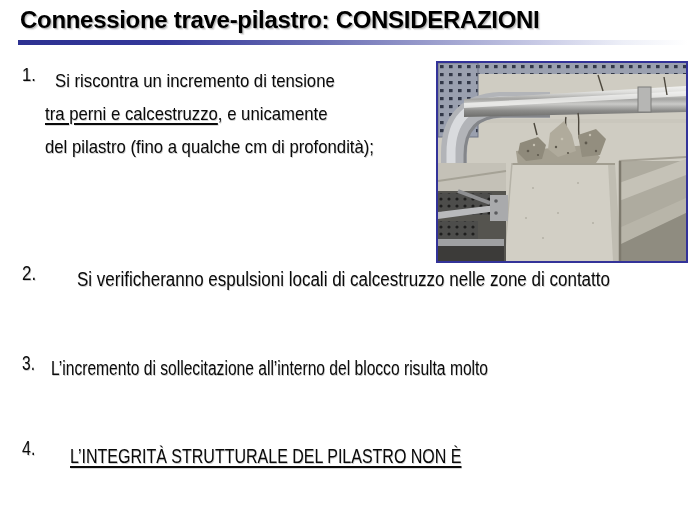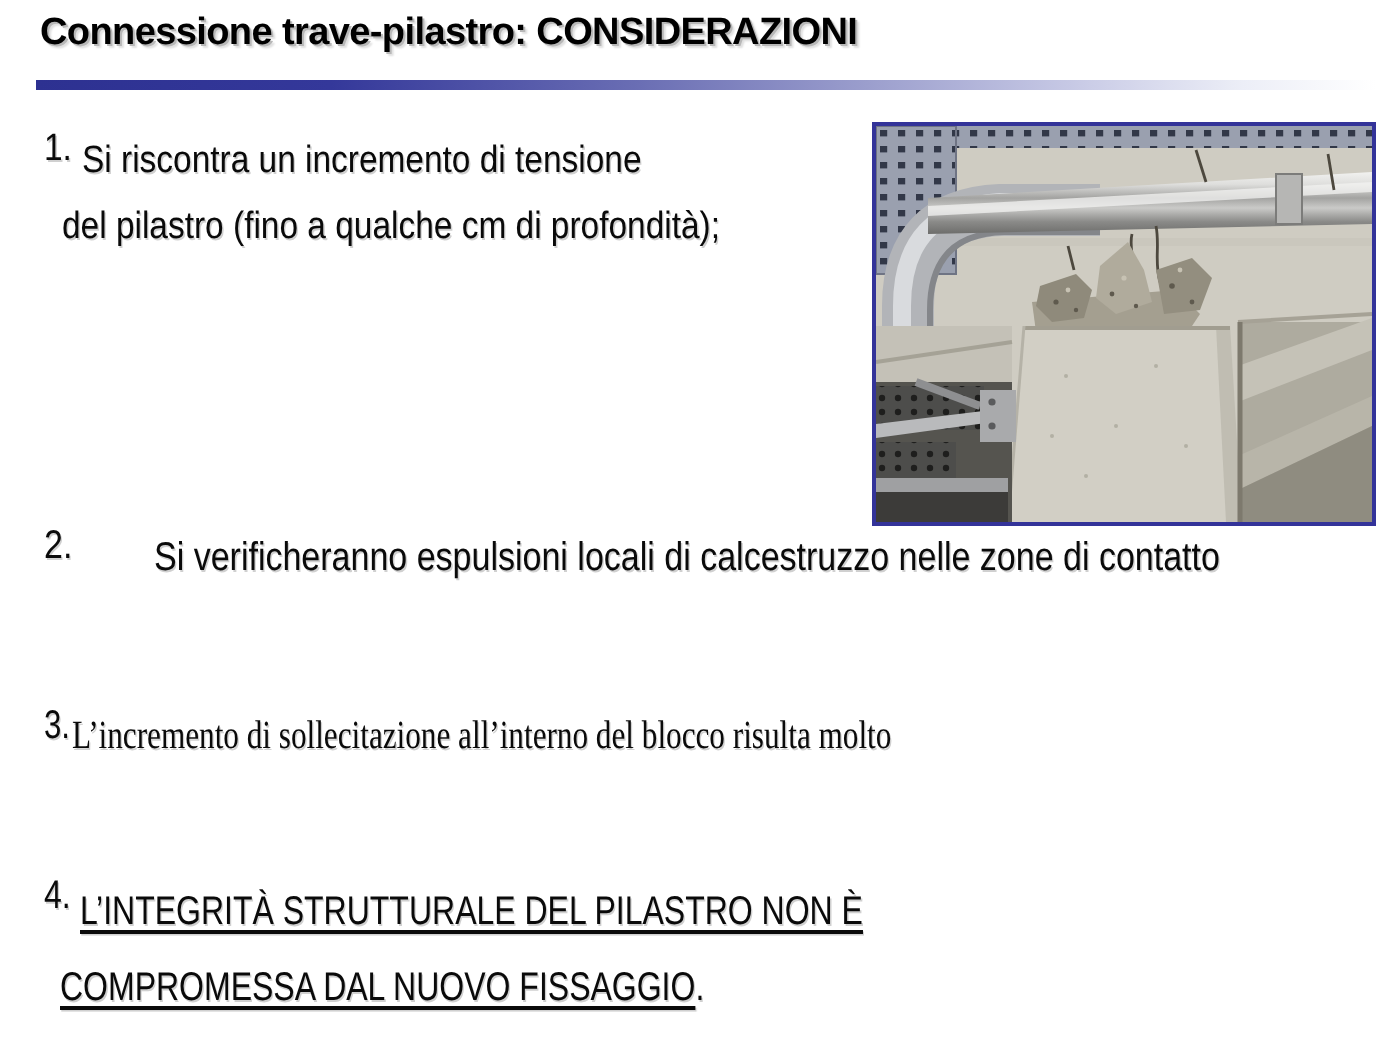--- a/index.html
+++ b/index.html
@@ -2,60 +2,60 @@
 <html><head>
 <meta charset="utf-8">
 <style>
   html,body{margin:0;padding:0;background:#ffffff;}
   body{width:700px;height:525px;overflow:hidden;font-family:"Liberation Sans",sans-serif;}
   #slide{position:relative;width:700px;height:525px;background:#fff;}
 
   
   #title{
     position:absolute;left:20px;top:6px;width:670px;
-    font-size:19px;font-weight:bold;color:#000;white-space:nowrap;
+    font-size:24px;font-weight:bold;color:#000;white-space:nowrap;
     letter-spacing:-0.3px;
     text-shadow:1px 1px 0 #b8b8b8, 2px 2px 1px rgba(0,0,0,0.12);
   }
   #title-rule{
     position:absolute;left:18px;top:40px;width:670px;height:5px;
     background:linear-gradient(to right,#2d3191 0%,#34389a 22%,#6a6eb4 45%,#9b9ecd 62%,#c9cbe6 78%,#eceef7 90%,#ffffff 100%);
   }
 
   
   .item{position:absolute;left:0;width:700px;color:#0a0a0a;}
   .num{position:absolute;left:22px;top:0;display:inline-block;transform-origin:0 50%;
        text-shadow:0.8px 0.8px 0 rgba(150,150,150,0.45);}
   .body{position:absolute;top:0;}
   .ln{white-space:nowrap;}
   .sx{display:inline-block;transform-origin:0 50%;
       text-shadow:0.8px 0.8px 0 rgba(150,150,150,0.45);}
   .u{text-decoration:underline;text-underline-offset:3px;text-decoration-thickness:1.5px;}
 
   #item1{top:64px;font-size:19px;}
   #item1 .ln{line-height:33px;height:33px;}
-  #item1 .body{left:31px;}
+  #item1 .body{left:45px;}
   #item1 .first{padding-left:10px;}
   #item1 .sx,#item1 .num{transform:scaleX(0.88);}
 
   #item2{top:262px;font-size:20px;}
   #item2 .ln{line-height:34px;height:34px;}
   #item2 .body{left:45px;}
   #item2 .first{padding-left:5px;margin-left:27px;}
   #item2 .sx,#item2 .num{transform:scaleX(0.85);}
 
   #item3{top:352px;font-size:20px;}
   #item3 .ln{line-height:33px;height:33px;}
-  #item3 .body{left:31px;font-family:Liberation Serif, serif;}
+  #item3 .body{left:46px;}
   #item3 .first{padding-left:5px;}
   #item3 .sx,#item3 .num{transform:scaleX(0.78);}
 
   #item4{top:437px;font-size:20px;}
   #item4 .ln{line-height:38px;height:38px;}
-  #item4 .body{left:30px;}
+  #item4 .body{left:60px;}
   #item4 .first{padding-left:10px;}
   #item4 .sx,#item4 .num{transform:scaleX(0.80);}
 
   
   #photo{
     position:absolute;left:436px;top:61px;width:248px;height:198px;
     border:2px solid #333399;background:#cfccc2;
   }
   #photo svg{display:block;}
 </style>
@@ -64,20 +64,21 @@
 
 <div id="slide">
 
   <div id="title">Connessione trave-pilastro: CONSIDERAZIONI</div>
   <div id="title-rule"></div>
 
   <div class="item" id="item1">
     <span class="num">1.</span>
     <div class="body">
       <div class="ln first"><span class="sx">Si riscontra un incremento di tensione</span></div>
+      <div class="ln"><span class="sx"><span class="u">tra perni e calcestruzzo</span><span>, e unicamente</span></span></div>
       <div class="ln"><span class="sx">del pilastro (fino a qualche cm di profondità);</span></div>
     </div>
   </div>
 
   <div class="item" id="item2">
     <span class="num">2.</span>
     <div class="body">
       <div class="ln first"><span class="sx">Si verificheranno espulsioni locali di calcestruzzo nelle zone di contatto</span></div>
     </div>
   </div>
@@ -86,21 +87,20 @@
     <span class="num">3.</span>
     <div class="body">
       <div class="ln first"><span class="sx">L’incremento di sollecitazione all’interno del blocco risulta molto</span></div>
     </div>
   </div>
 
   <div class="item" id="item4">
     <span class="num">4.</span>
     <div class="body">
       <div class="ln first"><span class="sx"><span class="u">L’INTEGRITÀ STRUTTURALE DEL PILASTRO NON È</span></span></div>
-      <div class="ln"><span class="sx"><span class="u">COMPROMESSA DAL NUOVO FISSAGGIO</span><span>.</span></span></div>
     </div>
   </div>
 
   <div id="photo">
     <svg width="248" height="198" viewBox="0 0 248 198">
       <defs>
         <linearGradient id="pipeGrad" x1="0" y1="0" x2="0" y2="1">
           <stop offset="0%" stop-color="#f2f2f0"></stop>
           <stop offset="20%" stop-color="#dededc"></stop>
           <stop offset="42%" stop-color="#a3a3a1"></stop>

